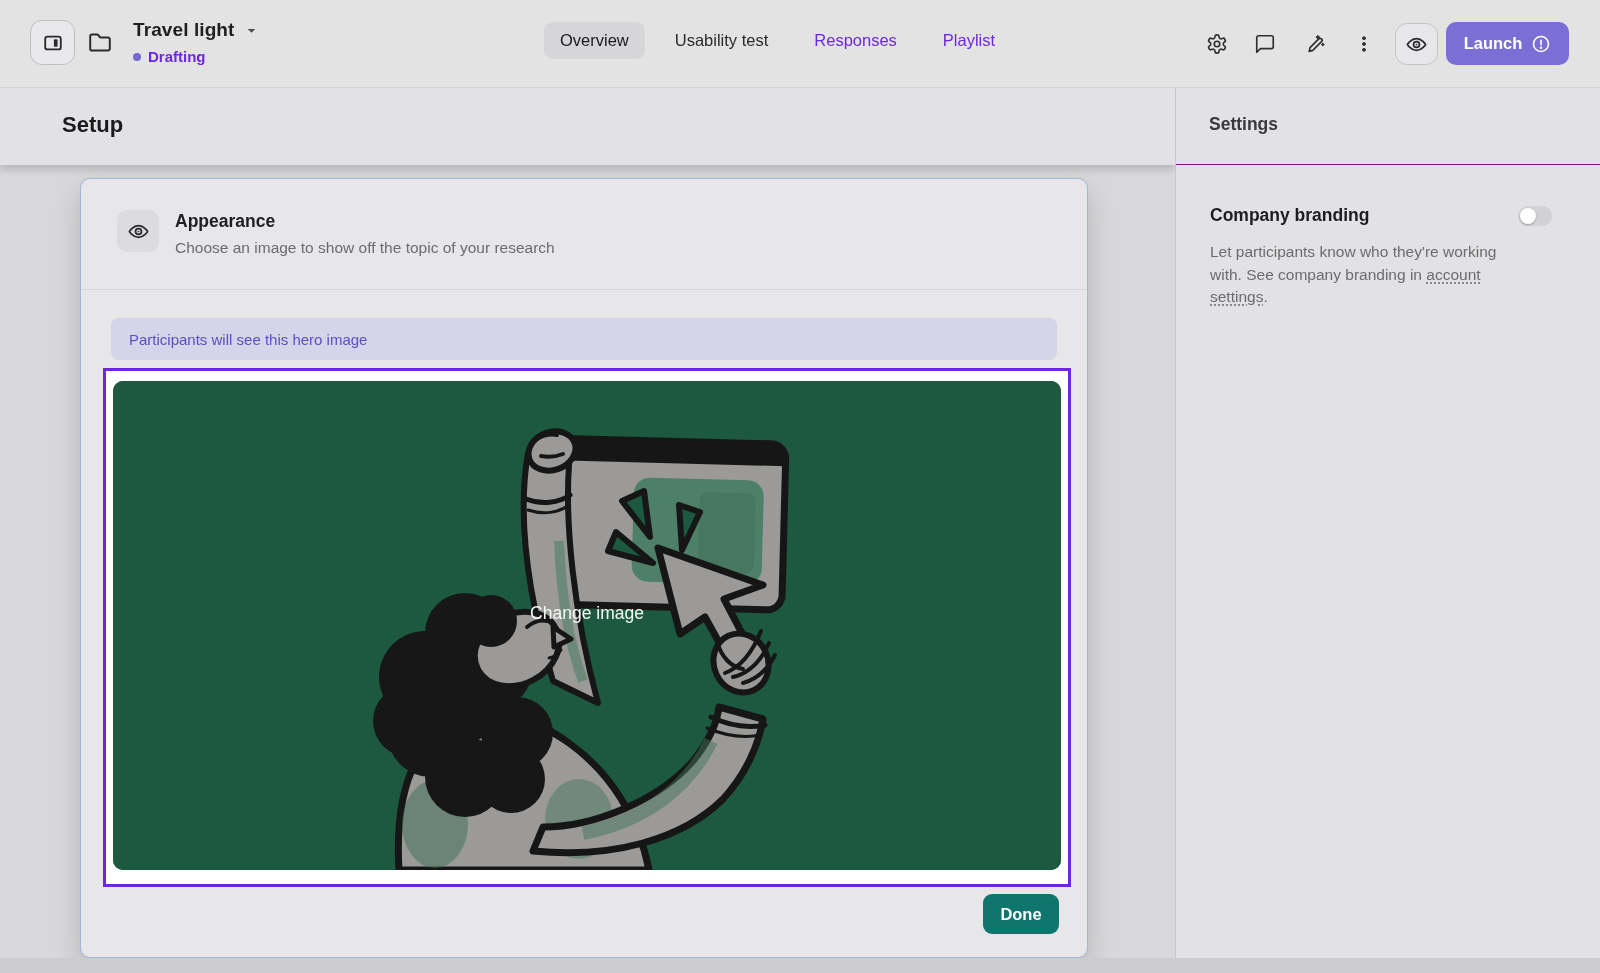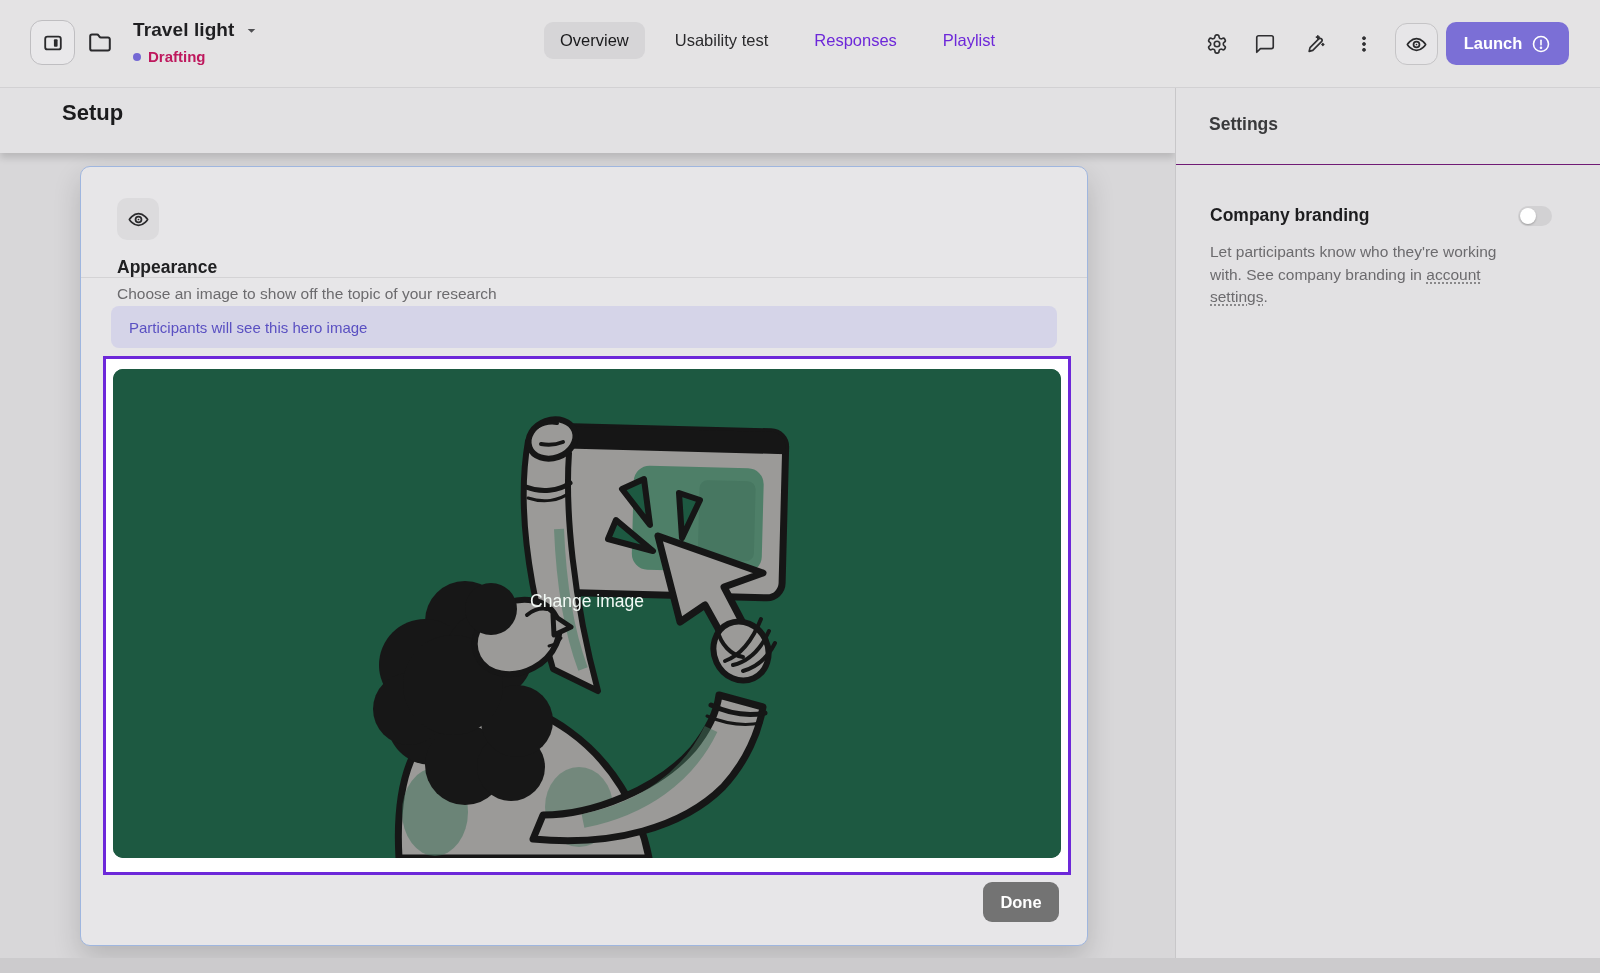--- a/index.html
+++ b/index.html
@@ -13,68 +13,68 @@
   .panel-btn { position:absolute; left:30px; top:20px; width:45px; height:45px;
                border:1.5px solid #bfbec1; border-radius:12px; background:#e9e8ea;
                display:flex; align-items:center; justify-content:center; cursor:pointer; }
   .folder-btn { position:absolute; left:86px; top:29px; width:28px; height:28px;
                 display:flex; align-items:center; justify-content:center; cursor:pointer; }
   .title-block { position:absolute; left:133px; top:19px; }
   .proj-row { display:flex; align-items:center; gap:10px; }
   .proj-title { font-size:19px; font-weight:700; color:#1f1f21; letter-spacing:.1px; }
   .status-row { display:flex; align-items:center; gap:7px; margin-top:7px; }
   .status-dot { width:8px; height:8px; border-radius:50%; background:#7468d4; }
-  .status-text { font-size:15px; font-weight:600; color:#be185d; }
+  .status-text { font-size:15px; font-weight:600; color:#6d28d9; }
 
   .tabs { position:absolute; left:544px; top:22px; display:flex; align-items:center; }
   .tab { font-size:16.5px; color:#2b2b2d; padding:9px 16px; border-radius:9px; cursor:pointer; white-space:nowrap; }
   .tab.active { background:#d6d5d7; font-weight:500; color:#1a1a1c; }
   .tab.disabled { color:#6d28d9; cursor:default; }
   .tab + .tab { margin-left:14px; }
 
   .icon-btn { position:absolute; top:25px; width:38px; height:38px; border:none; background:transparent;
               display:flex; align-items:center; justify-content:center; border-radius:9px; cursor:pointer; }
   .icon-btn svg { stroke:#2f2f31; }
   .preview-btn { position:absolute; left:1395px; top:23px; width:43px; height:42px;
                  border:1.5px solid #c5c4c6; border-radius:12px; background:#e7e6e8;
                  display:flex; align-items:center; justify-content:center; cursor:pointer; }
   .launch-btn { position:absolute; left:1446px; top:22px; width:123px; height:43px;
                 background:#7b6fd6; color:#fff; border:none; border-radius:10px;
                 font-size:16.5px; font-weight:600; font-family:inherit;
                 display:flex; align-items:center; justify-content:center; gap:9px; cursor:pointer; }
 
   
-  .main-col { position:absolute; left:0; top:76px; width:1175px; height:885px; background:#d8d7d9;text-decoration:underline; }
+  .main-col { position:absolute; left:0; top:88px; width:1175px; height:885px; background:#d8d7d9;text-decoration:underline; }
   .page-head { position:absolute; left:0; top:0; width:1175px; height:77px; background:#e2e1e3;
                box-shadow:0 5px 7px rgba(0,0,0,.14); z-index:10; }
   .page-title { position:absolute; left:62px; top:24px; font-size:22px; font-weight:700; color:#1b1b1d; }
 
   .card { position:absolute; left:80px; top:90px; width:1008px; height:780px;
           background:#e7e6e8; border:1.5px solid #9fb6df; border-radius:10px;
           box-shadow:0 12px 28px rgba(0,0,0,.16); z-index:5; }
   .card-header { display:flex; align-items:flex-start; gap:16px; padding:31px 36px 0 36px;
-                 height:111px; border-bottom:1px solid #d4d3d5;flex-direction:column; }
+                 height:111px; border-bottom:1px solid #d4d3d5; }
   .card-icon { width:42px; height:42px; border-radius:10px; background:#dcdbdd;
                display:flex; align-items:center; justify-content:center; flex:none; }
   .card-title { font-size:17.5px; font-weight:700; color:#202022; padding-top:1px; }
   .card-subtitle { font-size:15.5px; color:#6c6b6e; margin-top:7px; }
 
   .banner { margin:28px 30px 8px 30px; height:42px; background:#d5d4e8; border-radius:8px;
             display:flex; align-items:center; padding-left:18px; }
   .banner-text { font-size:15px; font-weight:500; color:#5a50c2; }
 
   .annotated { margin:0 18px 0 22px; width:968px; background:#ffffff;
                border:3px solid #6d28d9; padding:10px 7px 14px 7px; }
   .hero { position:relative; width:948px; height:489px; border-radius:10px; overflow:hidden; background:#1d5941; }
   .hero svg { position:absolute; left:0; top:0; display:block; }
   .hero-label { position:absolute; left:0; top:222px; width:100%; text-align:center;
                 font-size:17.5px; font-weight:500; color:#f3faf6; z-index:2; }
 
   .done-btn { position:absolute; right:28px; top:715px; width:76px; height:40px;
-              background:#737373; color:#fff; border:none; border-radius:9px;
+              background:#0f766e; color:#fff; border:none; border-radius:9px;
               font-size:16.5px; font-weight:600; font-family:inherit; cursor:pointer; }
 
   
   .sidebar { position:absolute; left:1175px; top:88px; width:425px; height:885px;
              background:#e2e1e3; border-left:1px solid #c8c7c9; z-index:20; }
   .sidebar-head { height:77px; border-bottom:1px solid #701a75; position:relative; }
   .sidebar-title { position:absolute; left:33px; top:26px; font-size:17.5px; font-weight:600; color:#3a3a3c; }
   .branding { padding:40px 48px 0 34px; }
   .branding-row { display:flex; align-items:center; justify-content:space-between; }
   .branding-title { font-size:17.5px; font-weight:700; color:#1d1d1f; }

